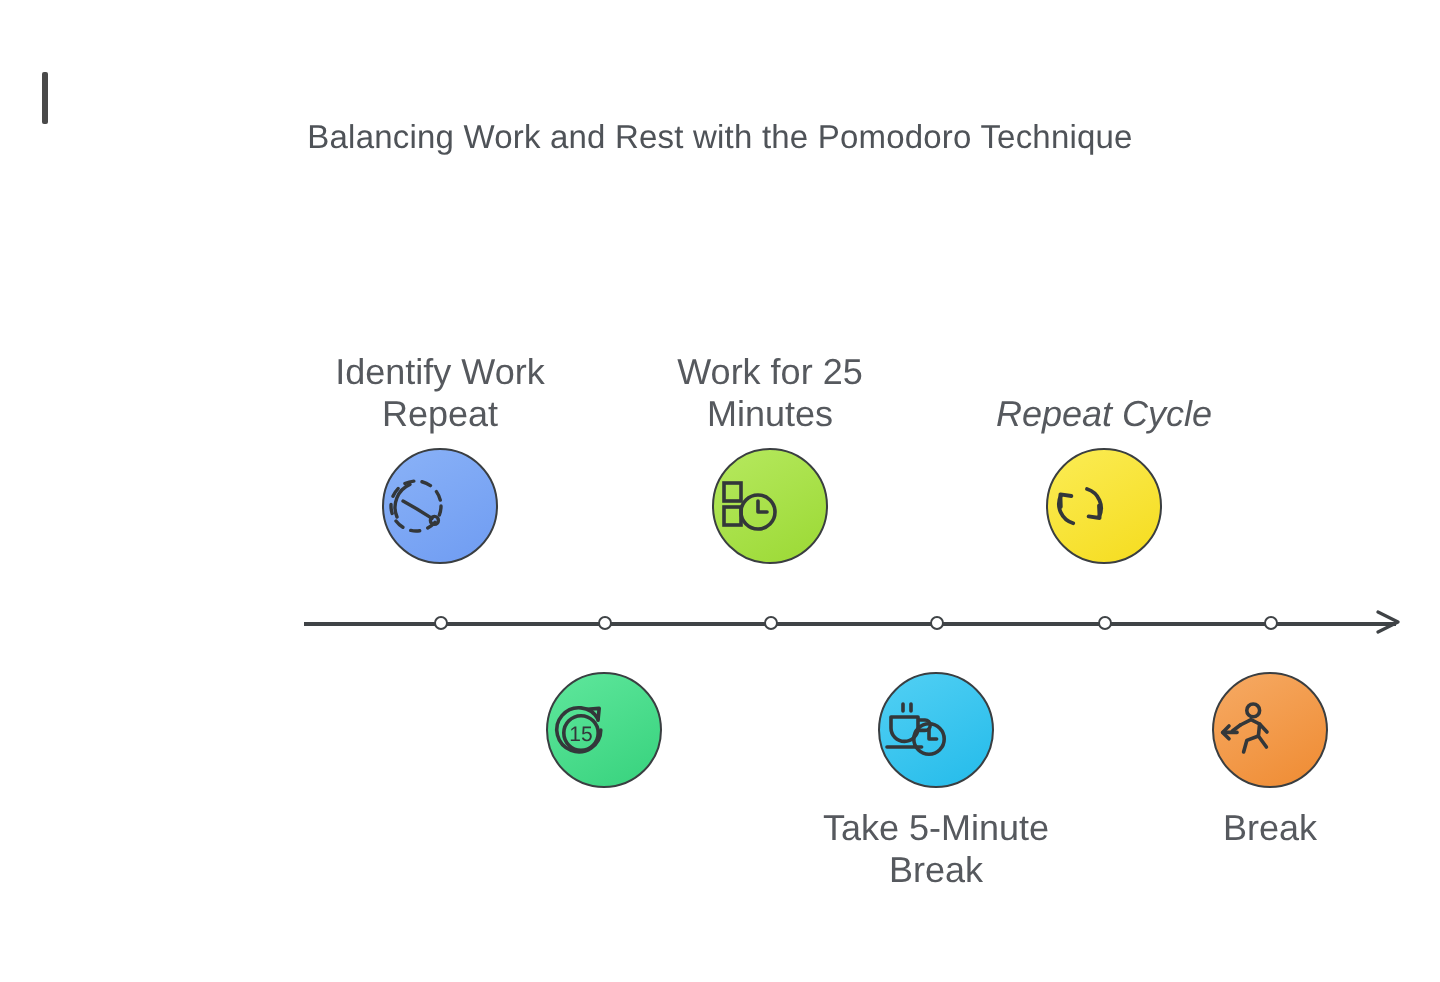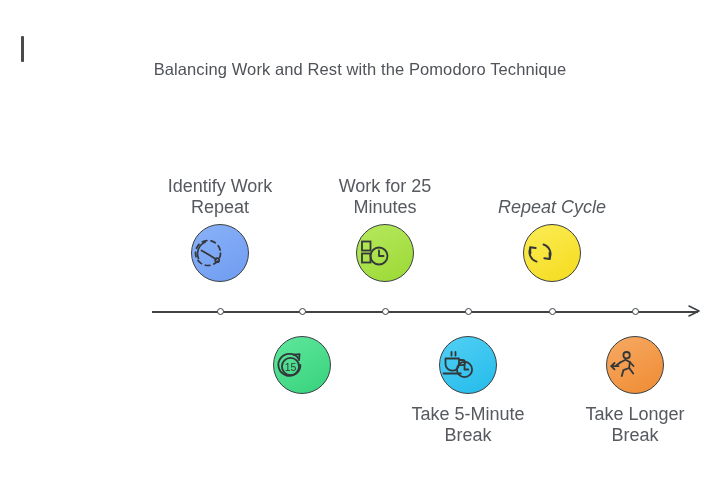--- a/index.html
+++ b/index.html
@@ -213,18 +213,17 @@
         <circle cx="19.6" cy="7.2" r="3.2" fill="none" stroke="#33373a" stroke-width="1.8"></circle>
         <path d="M13.2 14.5 L18.5 11.8 L22.8 14 L26.5 18" fill="none" stroke="#33373a" stroke-width="1.8" stroke-linecap="round" stroke-linejoin="round"></path>
         <path d="M22.8 14 L22.2 20 L26.2 25.5" fill="none" stroke="#33373a" stroke-width="1.8" stroke-linecap="round" stroke-linejoin="round"></path>
         <path d="M22.2 20 L16.4 22.2 L14.8 28" fill="none" stroke="#33373a" stroke-width="1.8" stroke-linecap="round" stroke-linejoin="round"></path>
         <path d="M13.2 14.5 L9.2 17.5" fill="none" stroke="#33373a" stroke-width="1.8" stroke-linecap="round"></path>
         <path d="M11.5 18.2 L4.5 18.2" fill="none" stroke="#33373a" stroke-width="1.8" stroke-linecap="round"></path>
         <path d="M7.5 15 L4.3 18.2 L7.5 21.4" fill="none" stroke="#33373a" stroke-width="1.8" stroke-linecap="round" stroke-linejoin="round"></path>
       </svg>
     </div>
     <div class="label">
-      <div>Take Longer</div>
       <div>Break</div>
     </div>
   </div>
 
 </div>
 
 </body></html>

